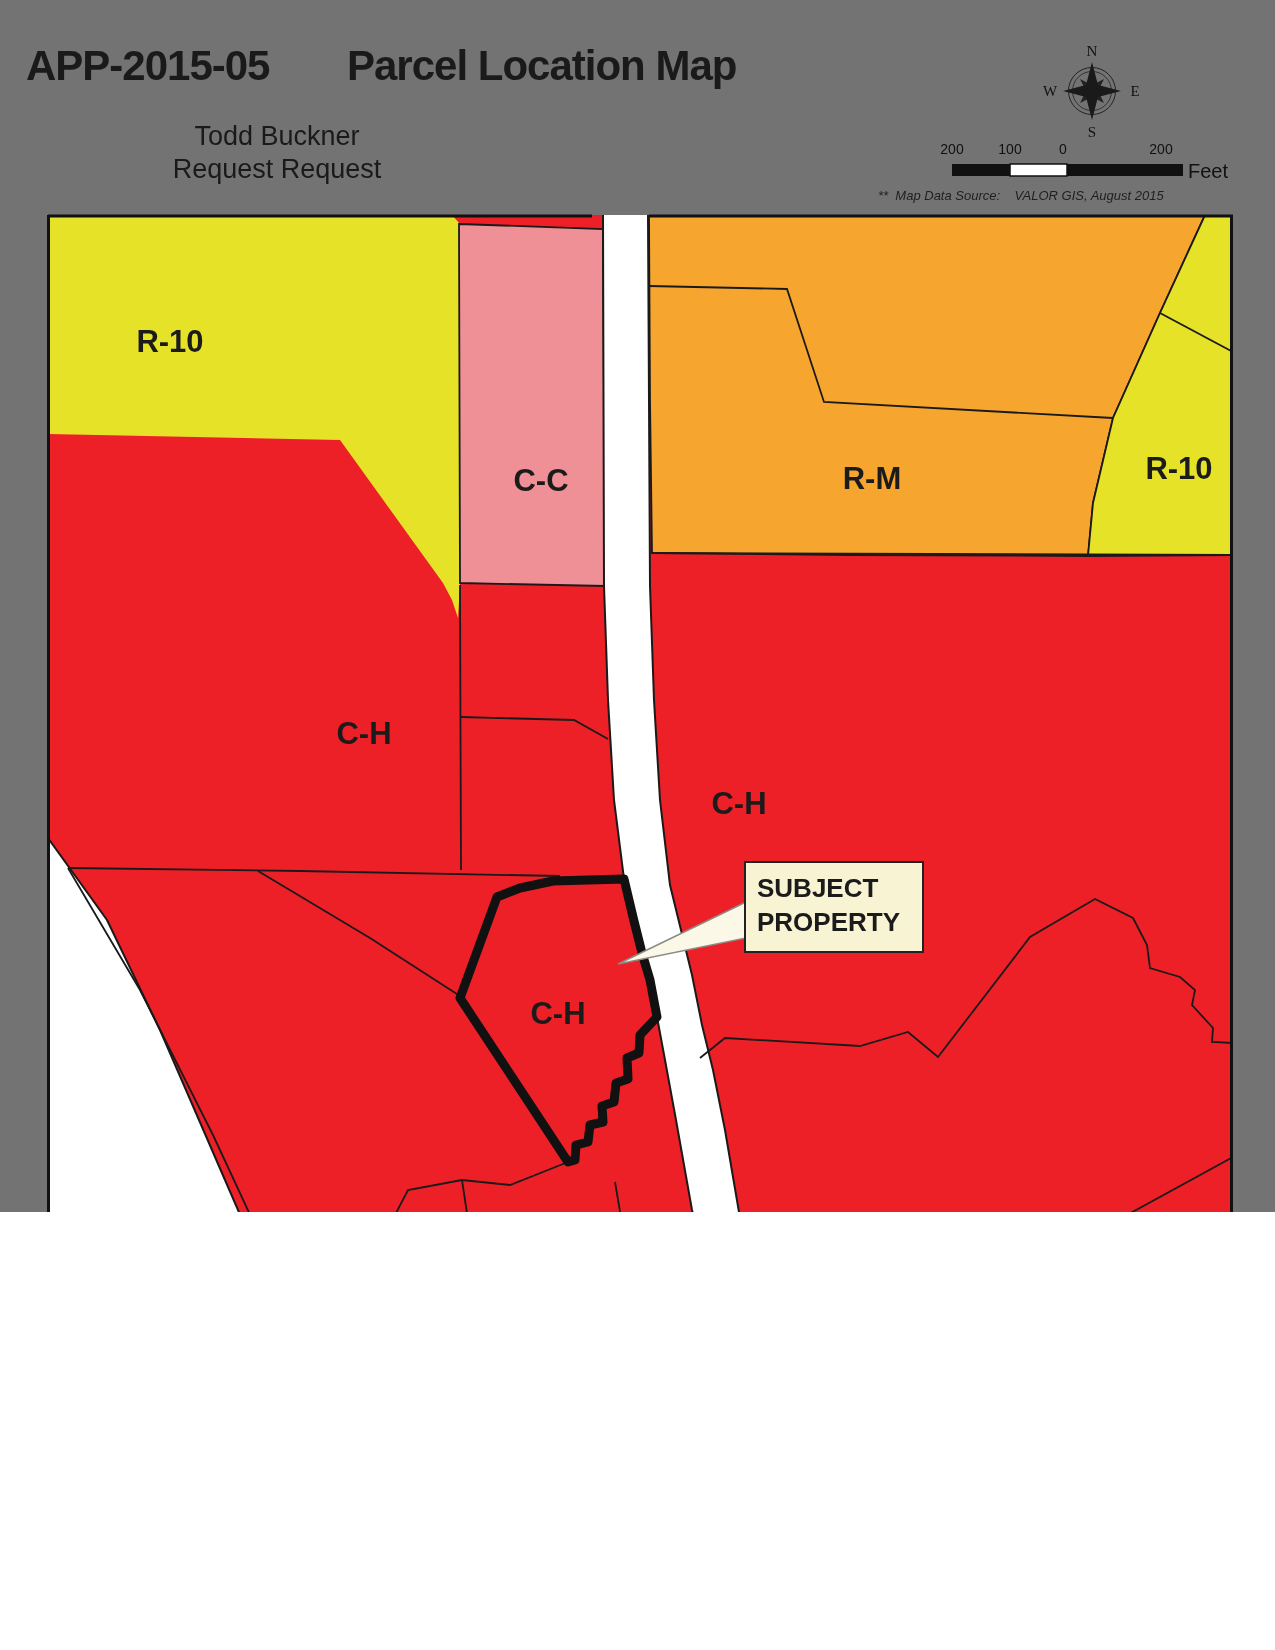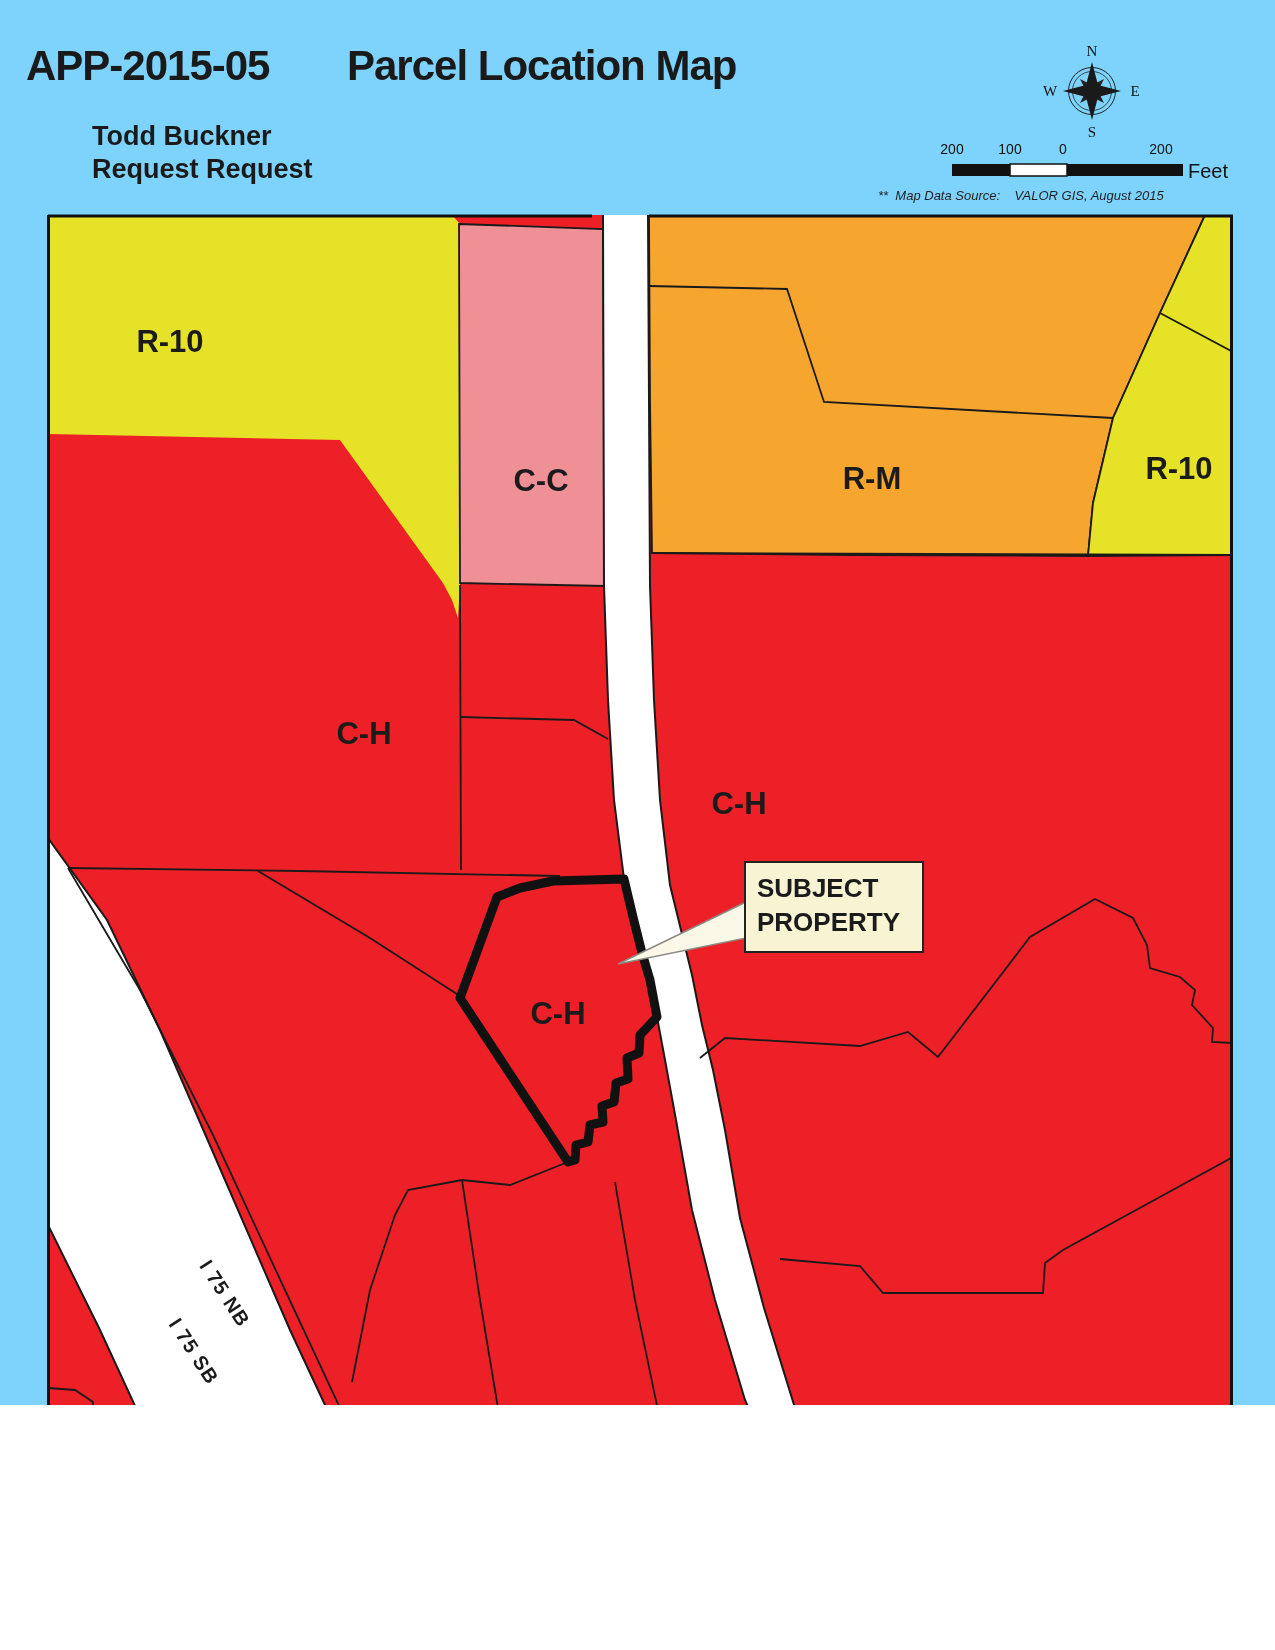--- a/index.html
+++ b/index.html
@@ -1,20 +1,20 @@
 <!DOCTYPE html>
 <html><head>
 <meta charset="utf-8">
 <style>
   html,body{margin:0;padding:0;background:#ffffff;}
   body{font-family:"Liberation Sans", sans-serif;}
-  .page{position:relative;width:1275px;height:1405px;background:#7dd3fc;overflow:hidden;}
+  .page{position:relative;width:1275px;height:1212px;background:#737373;overflow:hidden;}
   .hdr-title{position:absolute;top:42px;left:26px;width:1000px;font-weight:bold;font-size:42px;letter-spacing:-1px;color:#1a1a1a;white-space:nowrap;}
   .hdr-title .ttl2{position:absolute;left:321px;top:0;}
-  .hdr-sub{position:absolute;top:120px;left:92px;width:370px;font-weight:bold;font-size:27px;line-height:33px;color:#1a1a1a;}
+  .hdr-sub{position:absolute;top:120px;left:92px;width:370px;text-align:center;font-weight:normal;font-size:27px;line-height:33px;color:#1a1a1a;}
   .hdr-addr{position:absolute;top:164px;left:480px;width:360px;text-align:center;font-size:19px;line-height:21px;color:#1f1f1f;}
   .hdr-addr .tp{margin-top:1px;}
   .hdr-addr .tp span{padding:0 14px;}
   .hdr-src{position:absolute;top:188px;left:878px;font-size:13px;font-style:italic;color:#1f1f1f;white-space:pre;}
   svg text{font-family:"Liberation Sans", sans-serif;}
   svg .serif{font-family:"Liberation Serif", serif;}
   .zlabel{font-weight:bold;font-size:31px;fill:#1b1b1b;}
   .rlabel{font-weight:bold;font-size:20px;fill:#1b1b1b;letter-spacing:1px;}
   .calltxt{font-weight:bold;font-size:26px;fill:#1b1b1b;}
   .sticks{font-size:14px;fill:#111;}

